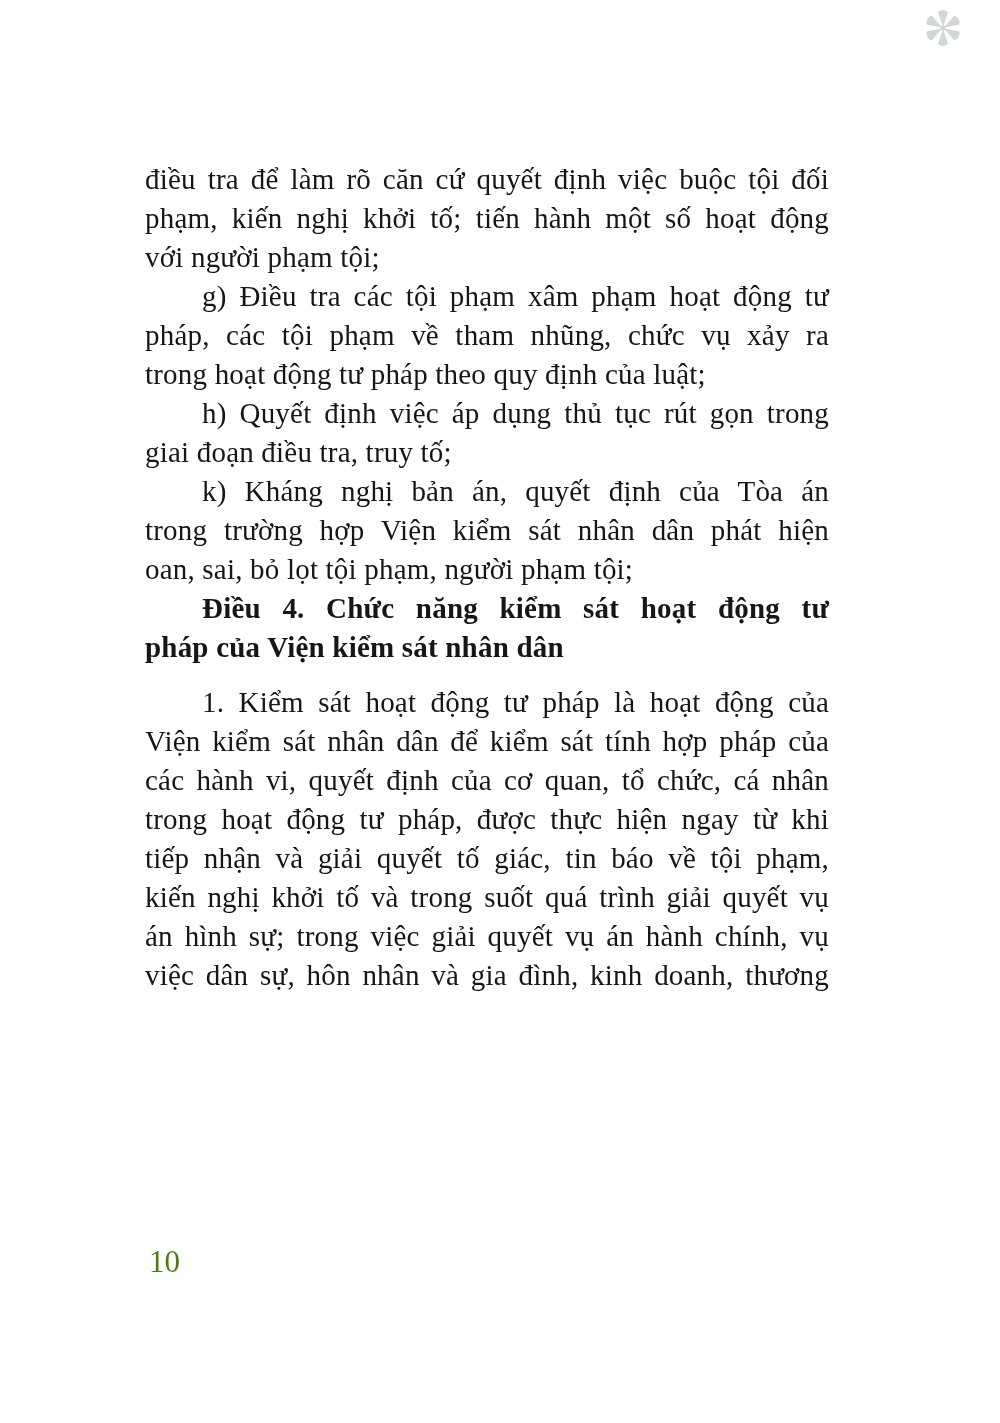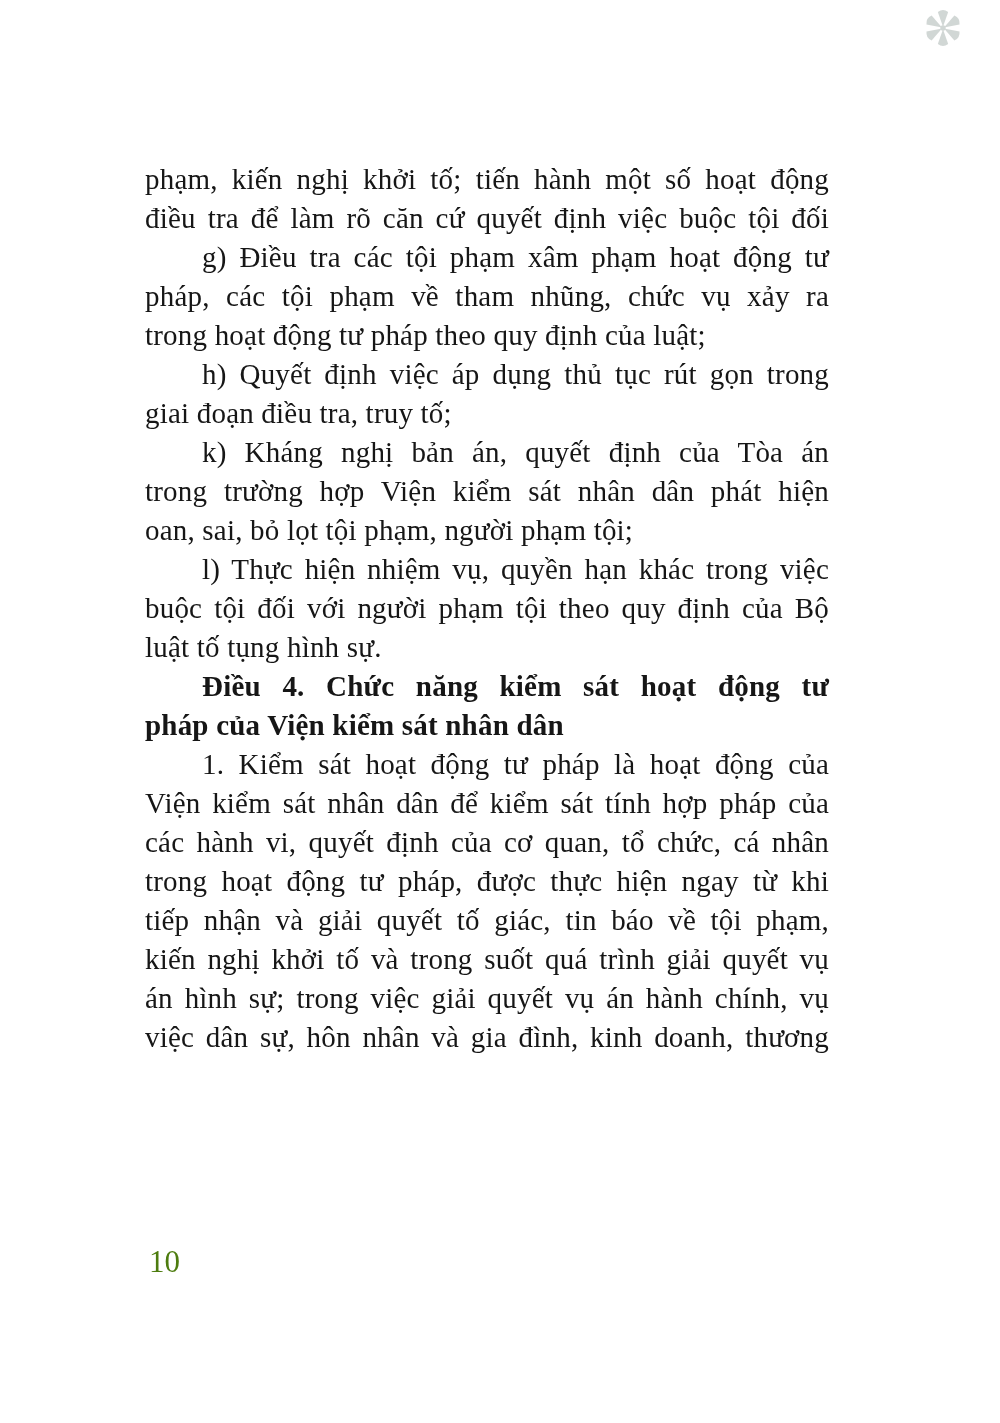--- a/index.html
+++ b/index.html
@@ -25,21 +25,21 @@
     left: 145px; top: 160px;
     width: 684px;
     font-size: 29px;
     line-height: 39px;
     letter-spacing: 0.2px;
   }
   .ln { text-align: left; }
   .just { text-align: justify; text-align-last: justify; }
   .ind { text-indent: 57px; }
   .heading { font-weight: bold; }
-  .clause { margin-top: 0; }
+  .clause { margin-top: 16px; }
 
   .pagenum {
     position: absolute;
     left: 149px; top: 1244px;
     font-size: 31px;
     color: #4d7c0f;
   }
 </style>
 </head>
 <body>
@@ -54,47 +54,43 @@
       <path d="M20 19 L15.5 6 A7.5 7.5 0 0 1 24.5 6 Z" transform="rotate(180 20 20)"></path>
       <path d="M20 19 L15.5 6 A7.5 7.5 0 0 1 24.5 6 Z" transform="rotate(240 20 20)"></path>
       <path d="M20 19 L15.5 6 A7.5 7.5 0 0 1 24.5 6 Z" transform="rotate(300 20 20)"></path>
       <circle cx="20" cy="20" r="2.4"></circle>
     </g>
   </svg>
 
   <div class="textblock">
 
     <div>
+      <div class="ln just">điều tra để làm rõ căn cứ quyết định việc buộc tội đối</div>
       <div class="ln just">phạm, kiến nghị khởi tố; tiến hành một số hoạt động</div>
-      <div class="ln just">điều tra để làm rõ căn cứ quyết định việc buộc tội đối</div>
+      <div class="ln">với người phạm tội;</div>
     </div>
 
     <div>
       <div class="ln just ind">g) Điều tra các tội phạm xâm phạm hoạt động tư</div>
       <div class="ln just">pháp, các tội phạm về tham nhũng, chức vụ xảy ra</div>
       <div class="ln">trong hoạt động tư pháp theo quy định của luật;</div>
     </div>
 
     <div>
       <div class="ln just ind">h) Quyết định việc áp dụng thủ tục rút gọn trong</div>
       <div class="ln">giai đoạn điều tra, truy tố;</div>
     </div>
 
 
     <div>
       <div class="ln just ind">k) Kháng nghị bản án, quyết định của Tòa án</div>
       <div class="ln just">trong trường hợp Viện kiểm sát nhân dân phát hiện</div>
       <div class="ln">oan, sai, bỏ lọt tội phạm, người phạm tội;</div>
     </div>
 
-    <div>
-      <div class="ln just ind">l) Thực hiện nhiệm vụ, quyền hạn khác trong việc</div>
-      <div class="ln just">buộc tội đối với người phạm tội theo quy định của Bộ</div>
-      <div class="ln">luật tố tụng hình sự.</div>
-    </div>
 
     <div class="heading">
       <div class="ln just ind">Điều 4. Chức năng kiểm sát hoạt động tư</div>
       <div class="ln">pháp của Viện kiểm sát nhân dân</div>
     </div>
 
     <div class="clause">
       <div class="ln just ind">1. Kiểm sát hoạt động tư pháp là hoạt động của</div>
       <div class="ln just">Viện kiểm sát nhân dân để kiểm sát tính hợp pháp của</div>
       <div class="ln just">các hành vi, quyết định của cơ quan, tổ chức, cá nhân</div>

